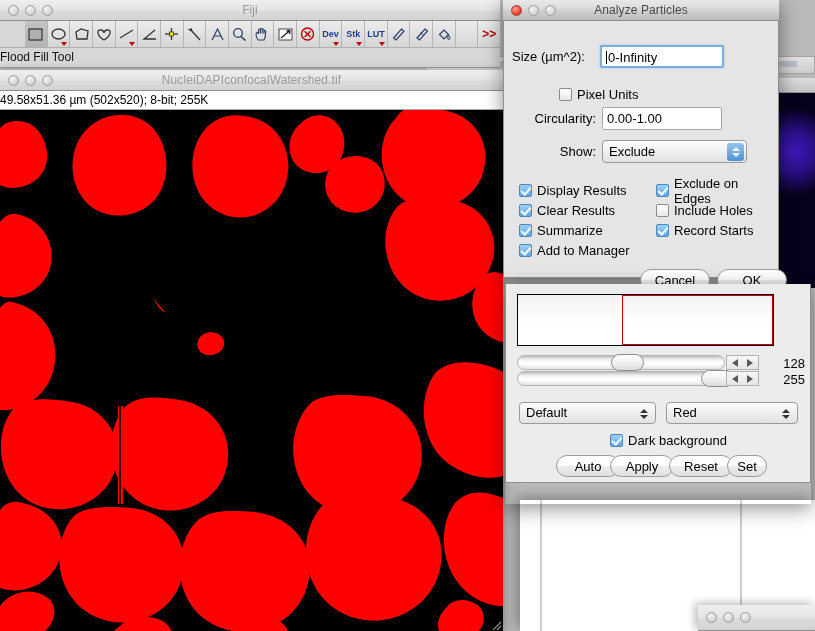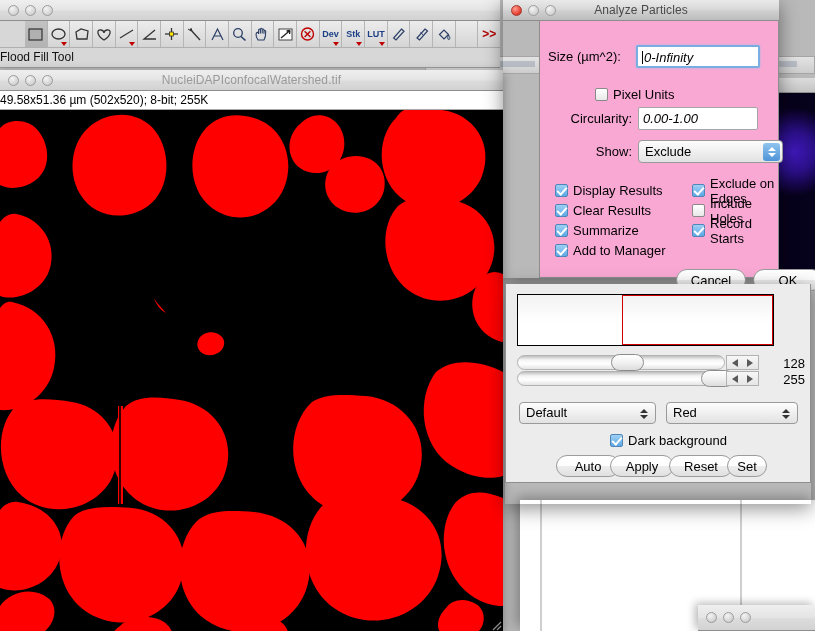--- a/index.html
+++ b/index.html
@@ -90,28 +90,27 @@
     box-shadow:-4px -3px 12px rgba(0,0,0,.30);}
   #whiteback .sep{position:absolute;top:0;bottom:0;width:2px;background:#cfcfcf;}
 
   #bottomwin{left:698px;top:605px;width:117px;height:26px;
     box-shadow:-3px -2px 9px rgba(0,0,0,.28);}
   #bottomwin .titlebar{height:25px;}
 
   
   #ap{left:503px;top:0px;width:276px;height:278px;
       box-shadow:0 5px 18px rgba(0,0,0,.45);}
-  #ap .body{background:#f9a8d4;border:1px solid #8e8e8e;border-top:none;
-            height:257px;box-sizing:border-box;position:relative;font-size:13px;color:#000;margin-left:36px;}
+  #ap .body{background:#e5e5e5;border:1px solid #8e8e8e;border-top:none;
+            height:257px;box-sizing:border-box;position:relative;font-size:13px;color:#000;}
   .tfield{
     box-sizing:border-box;height:23px;background:#fff;
     border:1px solid #a6a6a6;border-radius:2px;
     font-size:13px;color:#000;padding:0 4px;line-height:21px;
     font-family:"Liberation Sans",sans-serif;
-    font-style:italic;
   }
   .tfield.focus{border:2px solid #7aaee0;box-shadow:0 0 2px #8cbbe8;}
   .caret{display:inline-block;width:1px;height:13px;background:#000;vertical-align:-2px;margin-right:1px;}
   .popup{
     box-sizing:border-box;height:23px;
     background:linear-gradient(to bottom,#fdfdfd,#e2e2e2);
     border:1px solid #9a9a9a;border-radius:4px;
     font-size:13px;color:#000;padding:0 6px;line-height:21px;position:relative;
   }
   .popup .arrows{
@@ -203,20 +202,21 @@
   </div>
 </div>
 
 <div class="abs" id="fiji">
   <div class="titlebar inactive">
     <div class="lights">
       <span class="light"></span>
       <span class="light"></span>
       <span class="light"></span>
     </div>
+    <div class="tb-title inactive">Fiji</div>
   </div>
   <div class="body">
     <div class="toolrow">
 
       <div class="tool sel">
         <svg width="17" height="15">
             <rect x="2" y="2" width="13" height="11" fill="#b0b0b0" stroke="#333" stroke-width="1.2"></rect>
           </svg>
       </div>
       <div class="tool">

